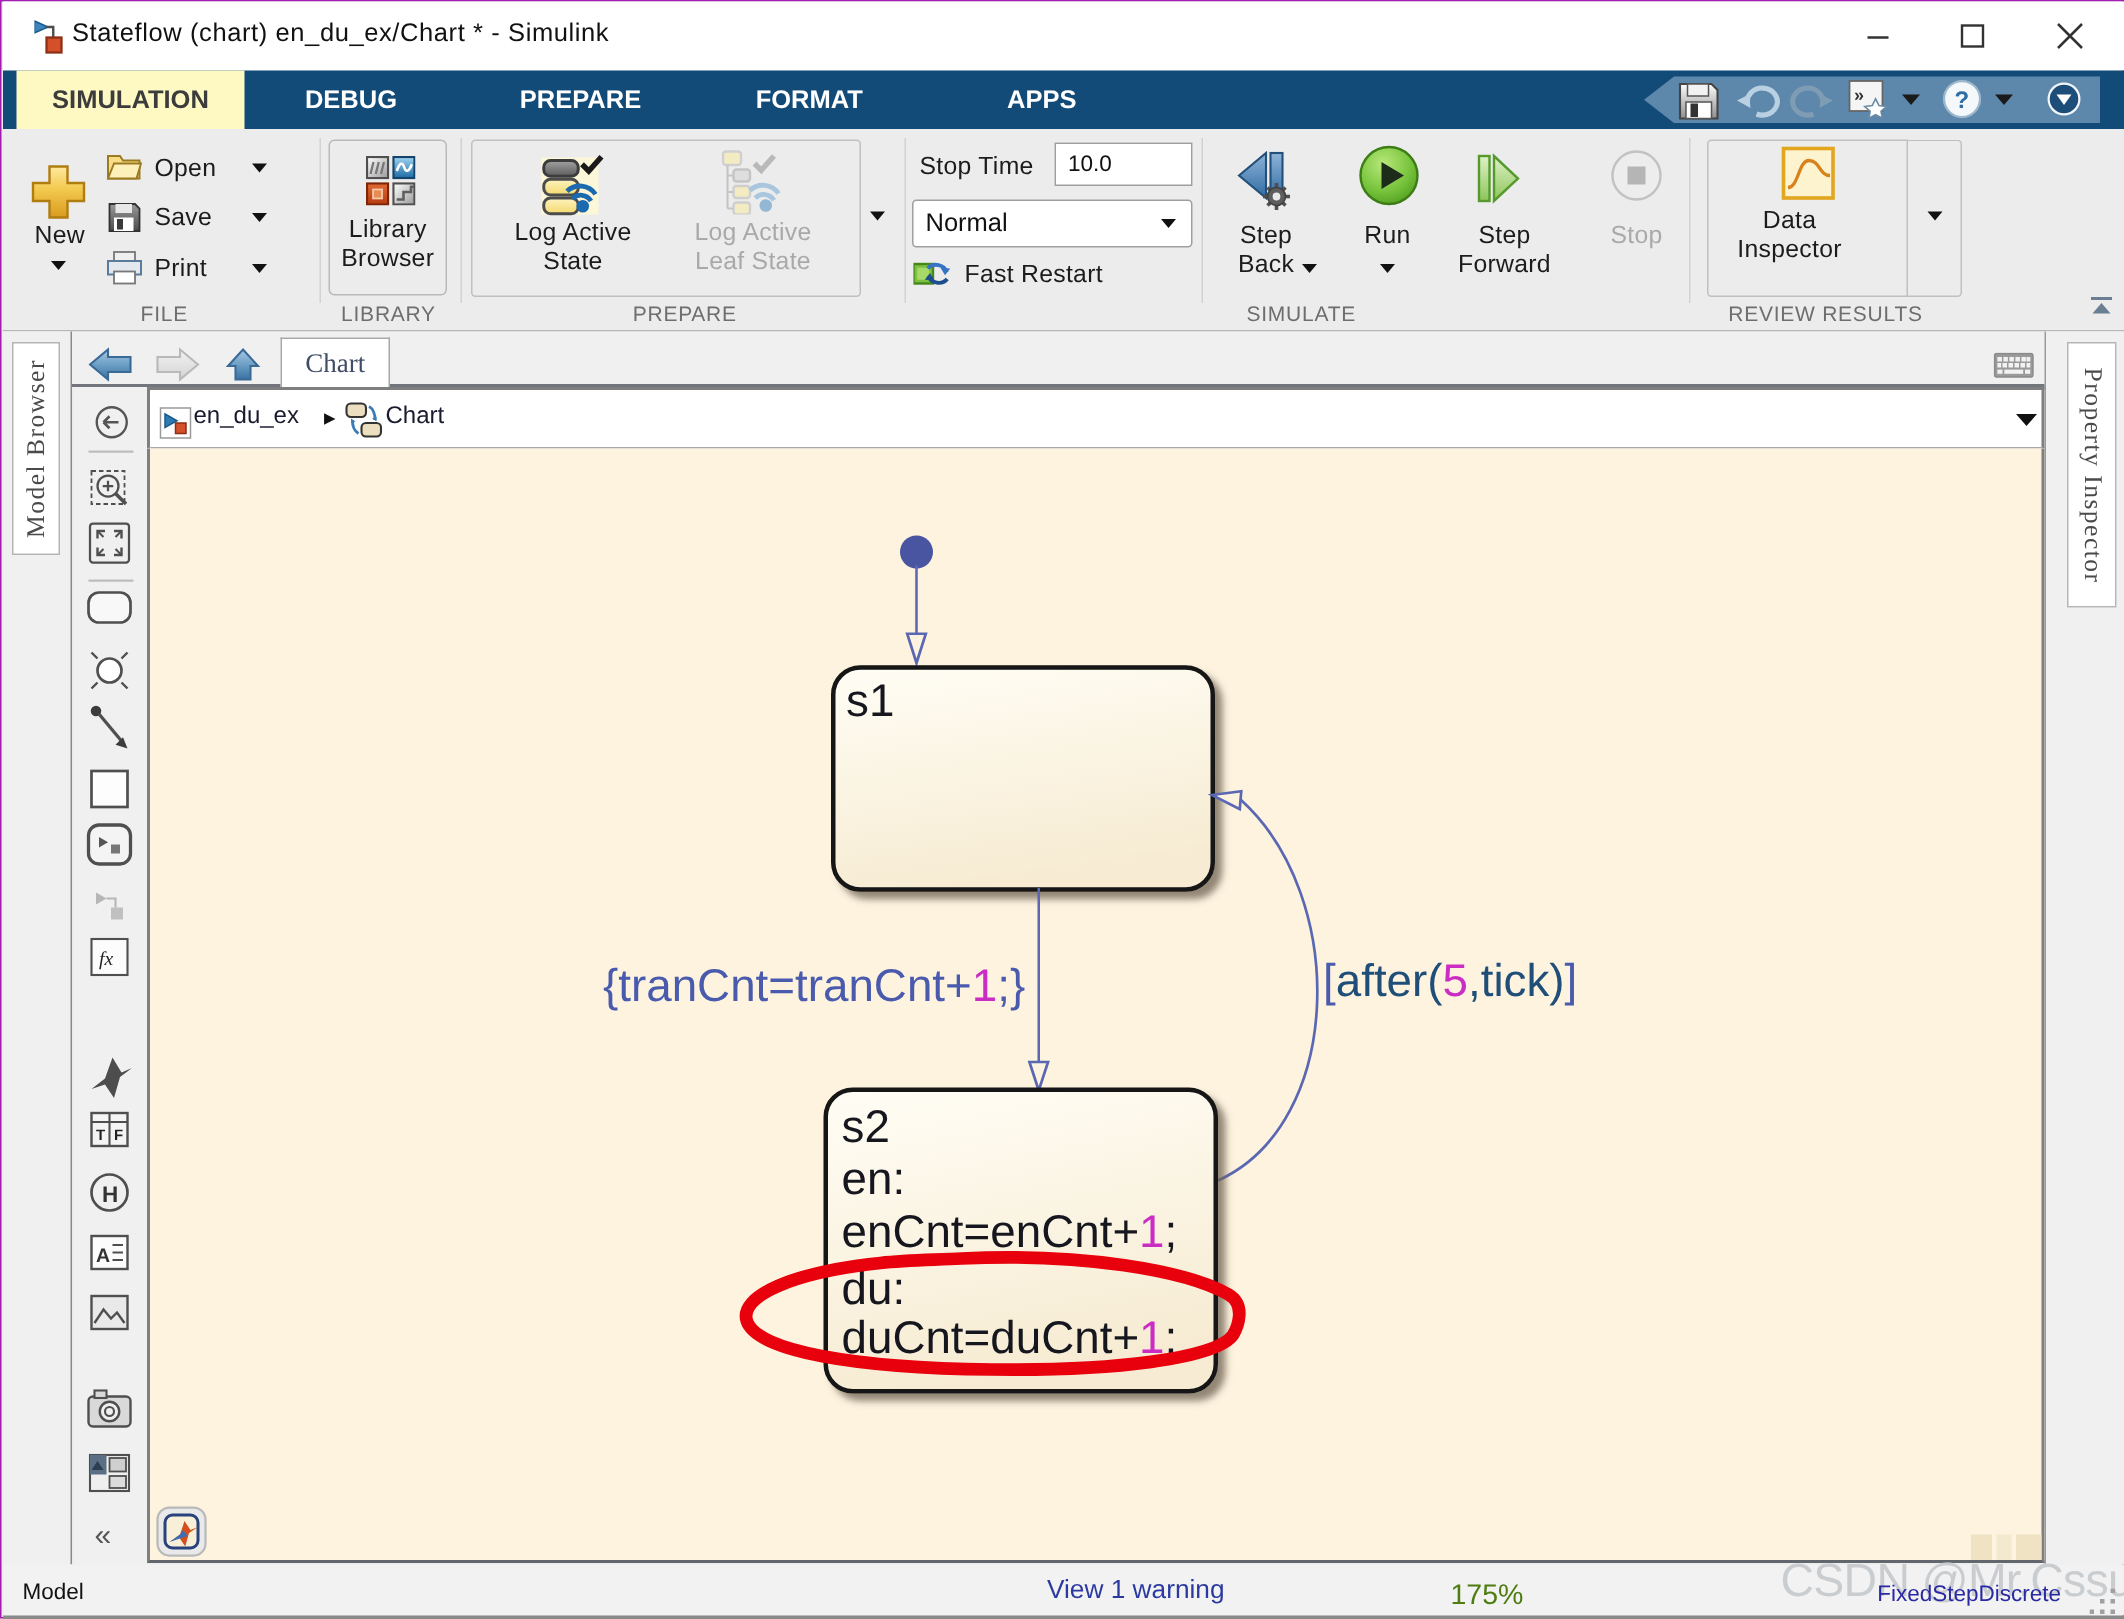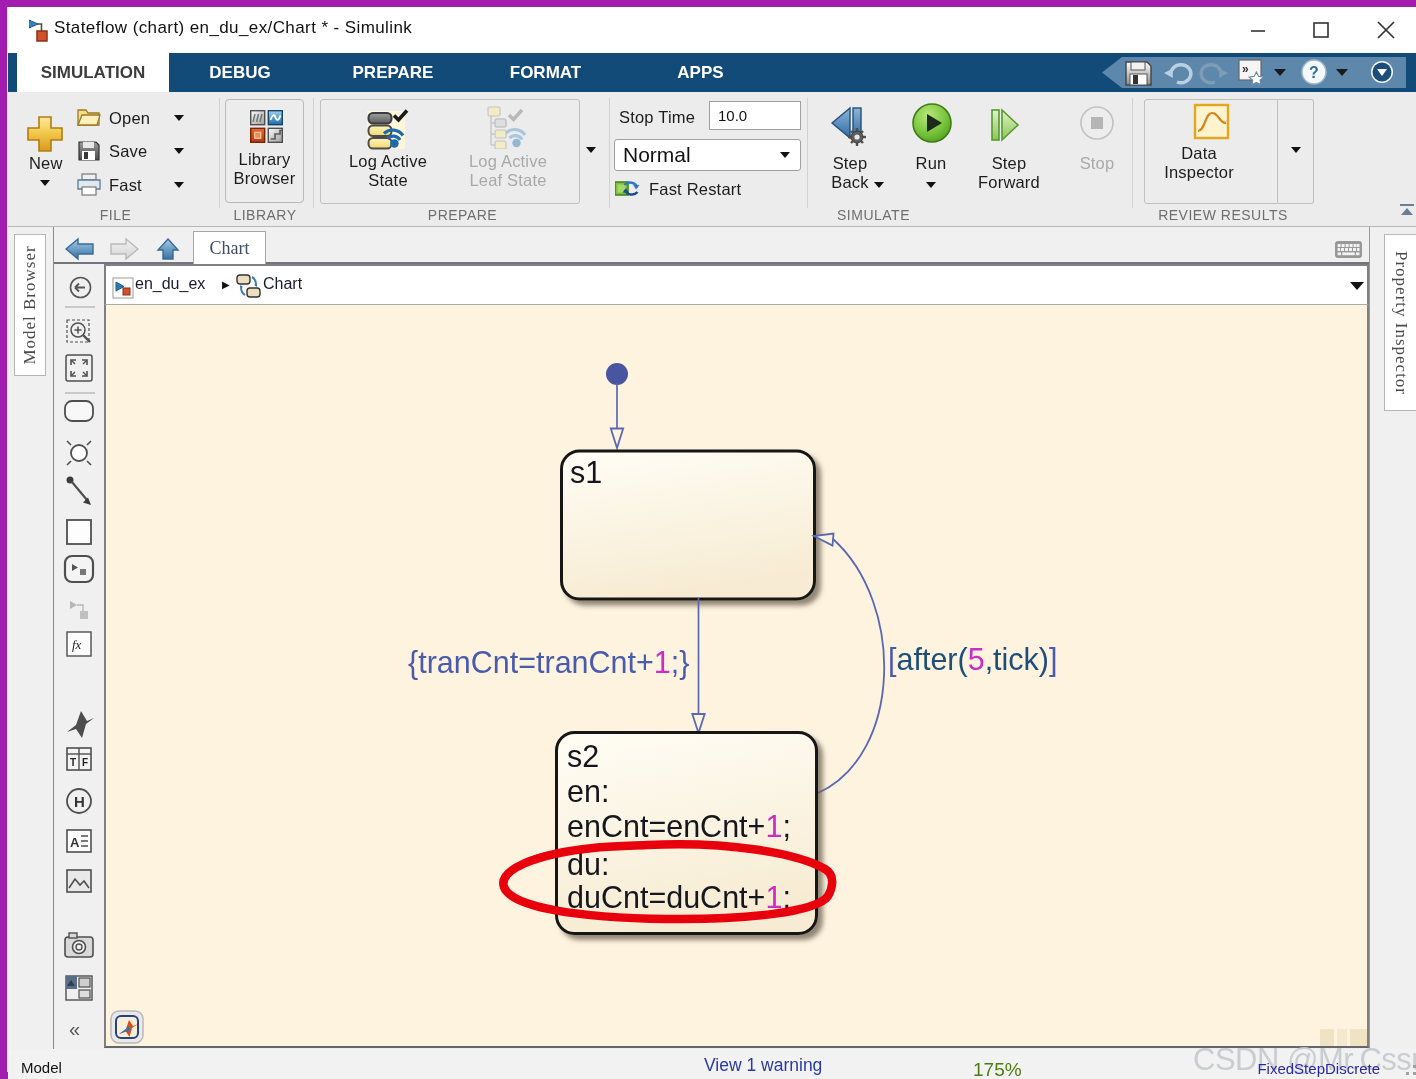--- a/index.html
+++ b/index.html
@@ -1,27 +1,27 @@
 <!DOCTYPE html>
 <html><head>
 <meta charset="utf-8">
 <style>
   html,body{margin:0;padding:0;width:1416px;height:1079px;overflow:hidden;
     font-family:"Liberation Sans",sans-serif;}
   #win{position:absolute;left:0;top:0;width:1416px;height:1079px;background:#ececec;
-    border:7px solid #a21caf;box-sizing:border-box;}
+    border:1px solid #a21caf;box-sizing:border-box;}
   .abs{position:absolute;box-sizing:border-box;}
   
   #titlebar{left:1px;top:0;width:1414px;height:46px;background:#ffffff;}
   #title-text{left:46px;top:11px;font-size:17px;letter-spacing:0.4px;color:#111;}
   
   #tabbar{left:1px;top:46px;width:1414px;height:39px;background:#134b78;}
   .rtab{position:absolute;top:0;height:39px;line-height:39px;color:#fff;font-size:17px;
     font-weight:bold;text-align:center;}
-  #tab-sim{left:9px;width:152px;background:#ffffff;color:#3c3c3c;}
+  #tab-sim{left:9px;width:152px;background:#fef9c3;color:#3c3c3c;}
   
   #ribbon{left:1px;top:85px;width:1414px;height:135px;background:#ececec;
     border-bottom:1px solid #b7b7b7;}
   .seclabel{position:absolute;bottom:3px;font-size:14px;letter-spacing:0.5px;color:#6e6e6e;text-align:center;}
   .vsep{position:absolute;top:6px;height:110px;width:1px;background:#d2d2d2;}
   .rbtxt{font-size:16.5px;letter-spacing:0.2px;color:#1c1c1c;line-height:19px;}
   .caret{width:0;height:0;border-left:5px solid transparent;border-right:5px solid transparent;
     border-top:6px solid #111;position:absolute;}
   
   #navrow{left:1px;top:220px;width:1414px;height:37px;background:#f0f0f0;}
@@ -132,21 +132,21 @@
       <rect x="4" y="12" width="13" height="9" fill="#fff"></rect>
       <rect x="6" y="13" width="4" height="7" fill="#3a3a3a"></rect>
     </svg>
     <div class="abs rbtxt" style="left:101px;top:50px;">Save</div>
     <div class="caret" style="left:166px;top:56px;"></div>
     <svg class="abs" style="left:69px;top:81px" width="24" height="23" viewBox="0 0 24 23">
       <rect x="5" y="1" width="14" height="6" fill="#efefef" stroke="#777" stroke-width="1.2"></rect>
       <path d="M1 7 h22 v9 h-22 Z" fill="#e3e8ee" stroke="#5b7b9c" stroke-width="1.3"></path>
       <rect x="5" y="14" width="14" height="8" fill="#fff" stroke="#777" stroke-width="1.2"></rect>
     </svg>
-    <div class="abs rbtxt" style="left:101px;top:84px;">Fast</div>
+    <div class="abs rbtxt" style="left:101px;top:84px;">Print</div>
     <div class="caret" style="left:166px;top:90px;"></div>
     <div class="seclabel" style="left:60px;width:95px;">FILE</div>
     <div class="vsep" style="left:211px;"></div>
 
     <div class="abs" style="left:217px;top:7px;width:79px;height:104px;border:1px solid #b9b9b9;border-radius:4px;"></div>
     <svg class="abs" style="left:242px;top:18px" width="33" height="33" viewBox="0 0 33 33">
       <defs>
         <linearGradient id="tlw" x1="0" y1="0" x2="1" y2="1">
           <stop offset="0" stop-color="#ffffff"></stop>
             <stop offset="1" stop-color="#9b9b9b"></stop>
@@ -206,21 +206,21 @@
       <path d="M22.5 35 a 8 8 0 0 1 12.5 1.5" stroke="#aac6de" stroke-width="3.2" fill="none"></path>
       <circle cx="29.5" cy="40" r="4.2" fill="#93b8d6"></circle>
     </svg>
     <div class="abs rbtxt" style="left:442px;top:60px;width:116px;text-align:center;color:#a9a9a9;">Log Active<br>Leaf State</div>
     <div class="caret" style="left:578px;top:55px;"></div>
     <div class="seclabel" style="left:407px;width:95px;">PREPARE</div>
     <div class="vsep" style="left:601px;"></div>
 
     <div class="abs rbtxt" style="left:611px;top:16px;">Stop Time</div>
     <div class="abs" style="left:701px;top:9px;width:92px;height:29px;background:#fff;border:1px solid #9f9f9f;font-size:15px;color:#111;line-height:27px;padding-left:8px;">10.0</div>
-    <div class="abs" style="left:606px;top:47px;width:187px;height:32px;background:#fff;border:1px solid #9f9f9f;border-radius:3px;font-size:21px;color:#111;line-height:30px;padding-left:8px;">Normal</div>
+    <div class="abs" style="left:606px;top:47px;width:187px;height:32px;background:#fff;border:1px solid #9f9f9f;border-radius:3px;font-size:17px;color:#111;line-height:30px;padding-left:8px;">Normal</div>
     <div class="caret" style="left:772px;top:60px;"></div>
     <svg class="abs" style="left:607px;top:84px" width="28" height="24" viewBox="0 0 28 24">
       <rect x="0" y="6" width="13" height="13" fill="#7ec13e" stroke="#46861a" stroke-width="1.6"></rect>
       <rect x="2.5" y="8.5" width="8" height="8" fill="#a6d968"></rect>
       <path d="M9.5 9 a 7 6 0 0 1 12.5 2.5" fill="none" stroke="#3575c4" stroke-width="2.6"></path>
       <path d="M24.5 9 l-3.5 4.5 l-3 -5 Z" fill="#3575c4"></path>
       <path d="M22.5 16 a 7 6 0 0 1 -12.5 -2" fill="none" stroke="#1d4f8c" stroke-width="2.6"></path>
       <path d="M7.5 16.5 l3.5 -4.5 l3 5 Z" fill="#1d4f8c"></path>
     </svg>
     <div class="abs rbtxt" style="left:641px;top:88px;">Fast Restart</div>

